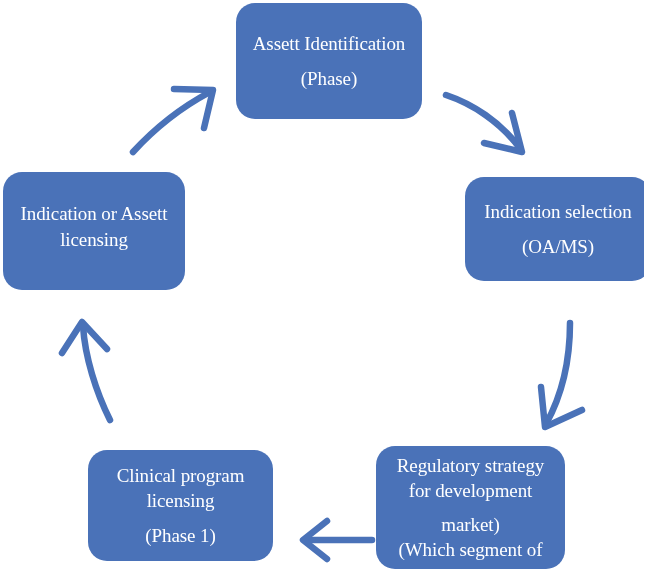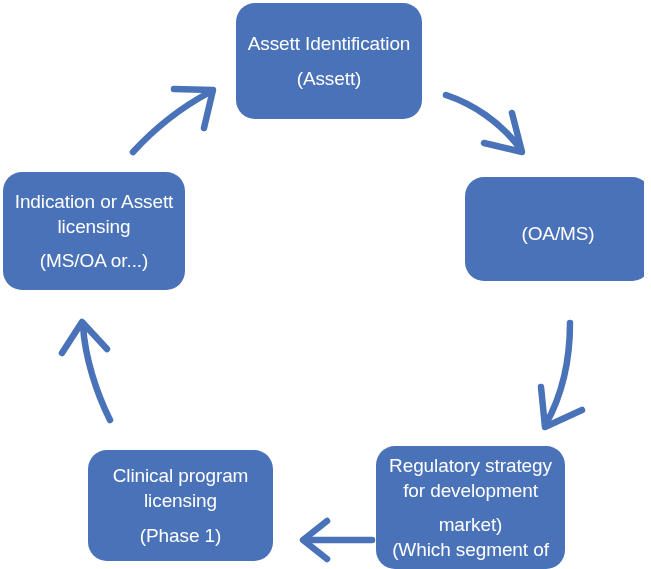--- a/index.html
+++ b/index.html
@@ -6,21 +6,21 @@
     margin: 0;
     padding: 0;
     background: #ffffff;
   }
   #canvas {
     position: relative;
     width: 644px;
     height: 569px;
     background: #ffffff;
     overflow: hidden;
-    font-family: Liberation Sans, sans-serif;
+    font-family: Liberation Serif, serif;
   }
   .node {
     position: absolute;
     box-sizing: border-box;
     background: #4a72b8;
     border-radius: 19px;
     color: #ffffff;
     display: flex;
     flex-direction: column;
     align-items: center;
@@ -105,24 +105,25 @@
 
     <g>
       <path class="arrow-path" d="M 133 152 C 155 128, 180 108, 210 92"></path>
       <path class="arrow-head" d="M 174 89 L 213 90 L 204 128"></path>
     </g>
   </svg>
 
   <div class="node" id="node-asset-identification">
     <span class="line">Assett Identification</span>
     <span class="gap"></span>
-    <span class="line">(Assett)</span>
+    <span class="line">(Phase)</span>
   </div>
 
   <div class="node" id="node-indication-selection">
+    <span class="line">Indication selection</span>
     <span class="gap"></span>
     <span class="line">(OA/MS)</span>
   </div>
 
   <div class="node" id="node-regulatory-strategy">
     <span class="line">Regulatory strategy</span>
     <span class="line">for development</span>
     <span class="gap"></span>
     <span class="line">market)</span>
     <span class="line">(Which segment of</span>
@@ -132,16 +133,15 @@
     <span class="line">Clinical program</span>
     <span class="line">licensing</span>
     <span class="gap"></span>
     <span class="line">(Phase 1)</span>
   </div>
 
   <div class="node" id="node-indication-licensing">
     <span class="line">Indication or Assett</span>
     <span class="line">licensing</span>
     <span class="gap"></span>
-    <span class="line">(MS/OA or...)</span>
   </div>
 
 </div>
 
 </body></html>

